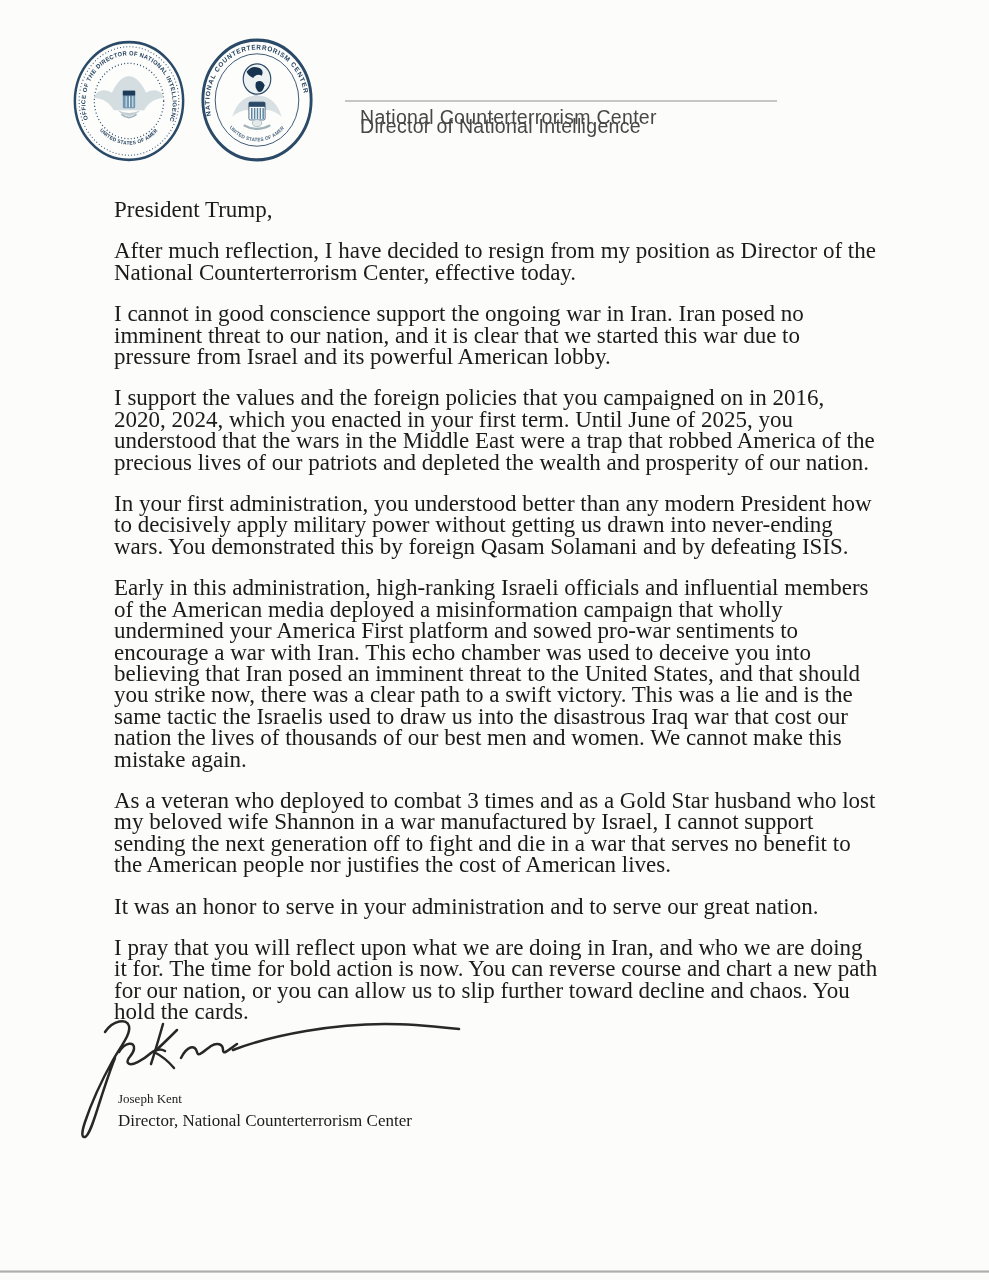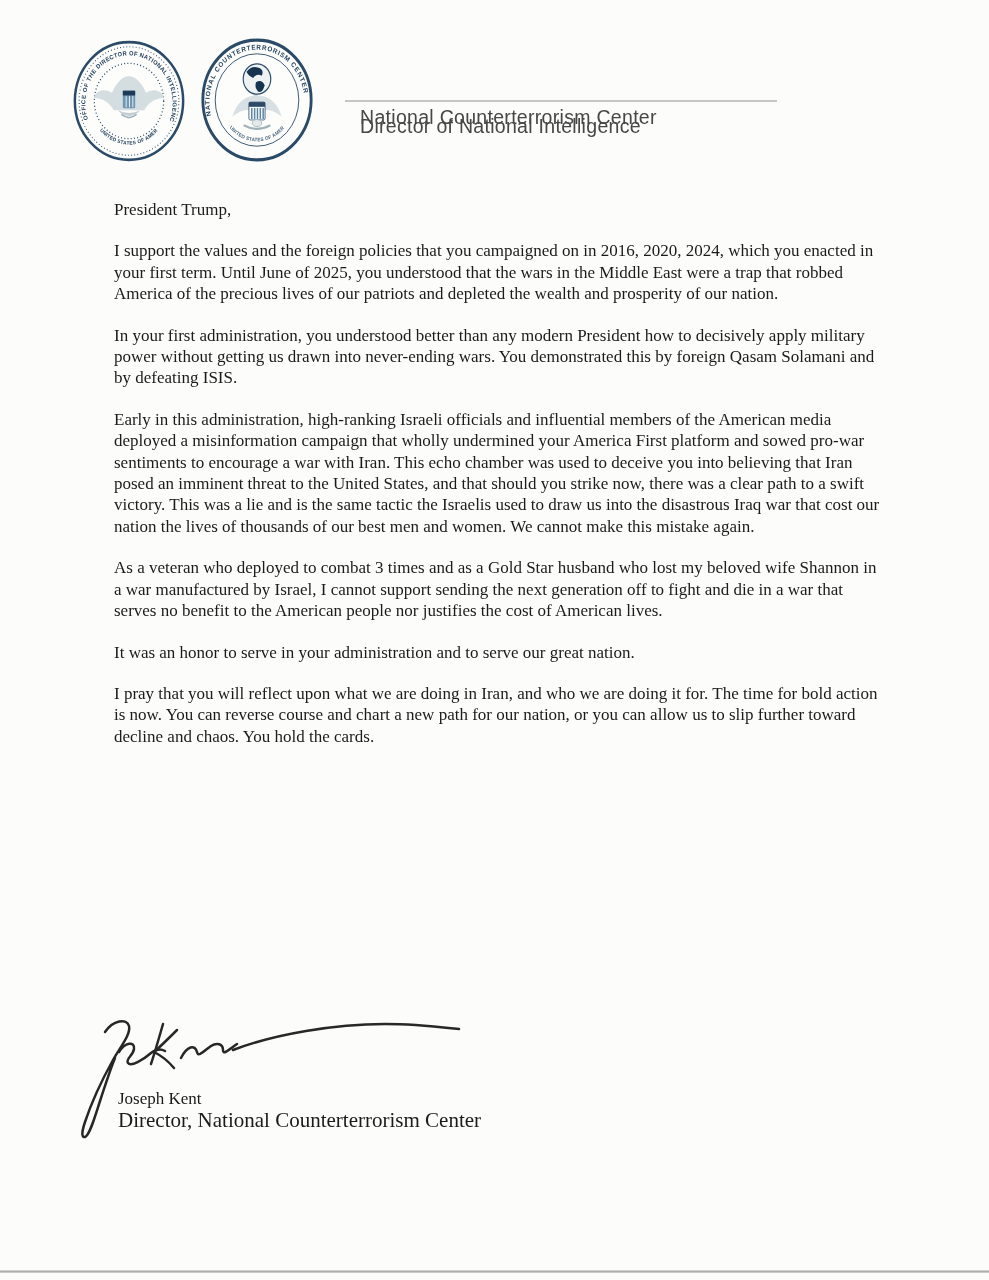--- a/index.html
+++ b/index.html
@@ -30,29 +30,29 @@
   .lh-rule {
     position:absolute; left:345px; top:100px;
     width:432px; height:2px;
     background:#c6c6c6;
   }
 
   
   .letter-body {
     position:absolute;
     left:114px; top:199px; width:766px;
-    font-size:17px; line-height:21.4px;
+    font-size:23px; line-height:21.4px;
     text-align:left;
   }
   .letter-body p { margin:0 0 20px 0; }
 
   
   .sig-svg { position:absolute; left:75px; top:1008px; width:400px; height:140px; }
-  .signer-name  { position:absolute; left:118px; top:1088px; font-size:17px; line-height:21px; }
-  .signer-title { position:absolute; left:118px; top:1110px; font-size:21px; line-height:21px; }
+  .signer-name  { position:absolute; left:118px; top:1088px; font-size:13px; line-height:21px; }
+  .signer-title { position:absolute; left:118px; top:1110px; font-size:17px; line-height:21px; }
 
   
   .page-edge-line {
     position:absolute; left:0; top:1270px;
     width:989px; height:3px;
     background:linear-gradient(to bottom,#e3e3e3,#a9a9a9 55%,#dedede);
   }
 </style>
 </head>
 <body>
@@ -122,20 +122,22 @@
       </svg>
     </div>
 
     <div class="lh-line lh1">Director of National Intelligence</div>
     <div class="lh-rule"></div>
     <div class="lh-line lh2">National Counterterrorism Center</div>
   </header>
 
   <main class="letter-body">
     <p class="salutation">President Trump,</p>
+    <p>After much reflection, I have decided to resign from my position as Director of the National Counterterrorism Center, effective today.</p>
+    <p>I cannot in good conscience support the ongoing war in Iran. Iran posed no imminent threat to our nation, and it is clear that we started this war due to pressure from Israel and its powerful American lobby.</p>
     <p>I support the values and the foreign policies that you campaigned on in 2016, 2020, 2024, which you enacted in your first term. Until June of 2025, you understood that the wars in the Middle East were a trap that robbed America of the precious lives of our patriots and depleted the wealth and prosperity of our nation.</p>
     <p>In your first administration, you understood better than any modern President how to decisively apply military power without getting us drawn into never-ending wars. You demonstrated this by foreign Qasam Solamani and by defeating ISIS.</p>
     <p>Early in this administration, high-ranking Israeli officials and influential members of the American media deployed a misinformation campaign that wholly undermined your America First platform and sowed pro-war sentiments to encourage a war with Iran. This echo chamber was used to deceive you into believing that Iran posed an imminent threat to the United States, and that should you strike now, there was a clear path to a swift victory. This was a lie and is the same tactic the Israelis used to draw us into the disastrous Iraq war that cost our nation the lives of thousands of our best men and women. We cannot make this mistake again.</p>
     <p>As a veteran who deployed to combat 3 times and as a Gold Star husband who lost my beloved wife Shannon in a war manufactured by Israel, I cannot support sending the next generation off to fight and die in a war that serves no benefit to the American people nor justifies the cost of American lives.</p>
     <p>It was an honor to serve in your administration and to serve our great nation.</p>
     <p>I pray that you will reflect upon what we are doing in Iran, and who we are doing it for. The time for bold action is now. You can reverse course and chart a new path for our nation, or you can allow us to slip further toward decline and chaos. You hold the cards.</p>
   </main>
 
   <svg class="sig-svg" viewBox="0 0 400 140">
     <g fill="none" stroke="#161616" stroke-width="2.5" stroke-linecap="round" stroke-linejoin="round" opacity="0.92">

